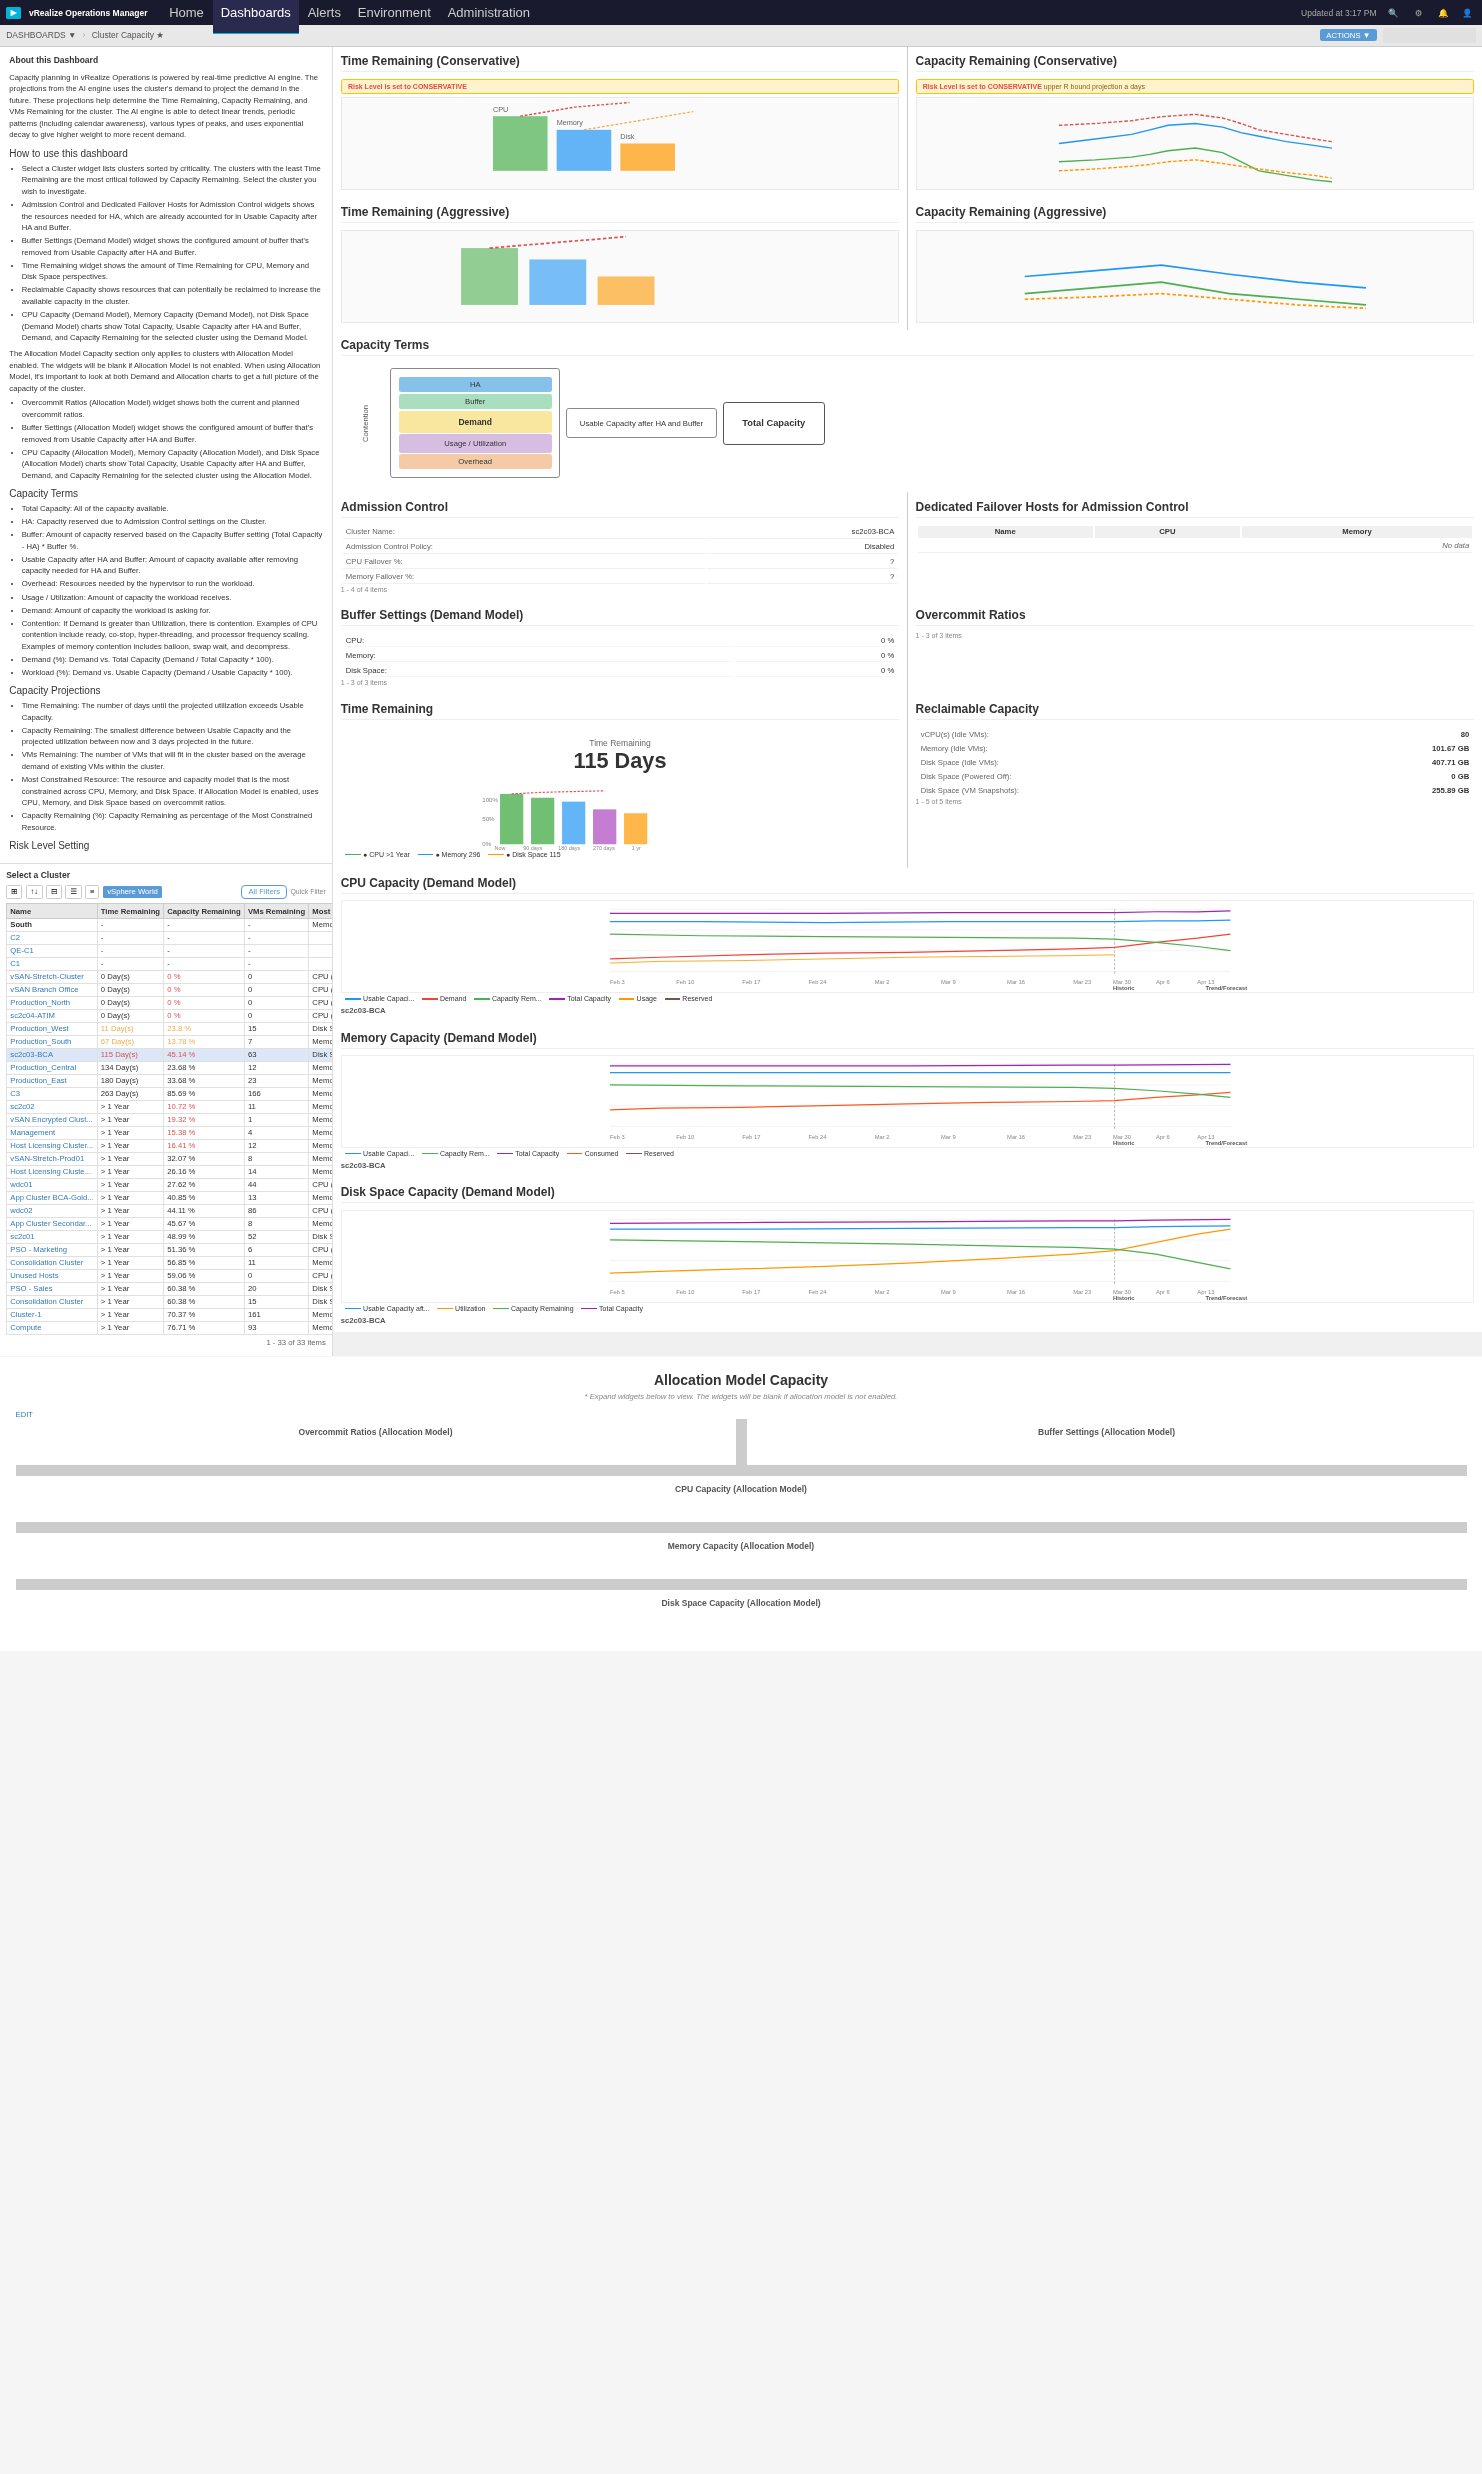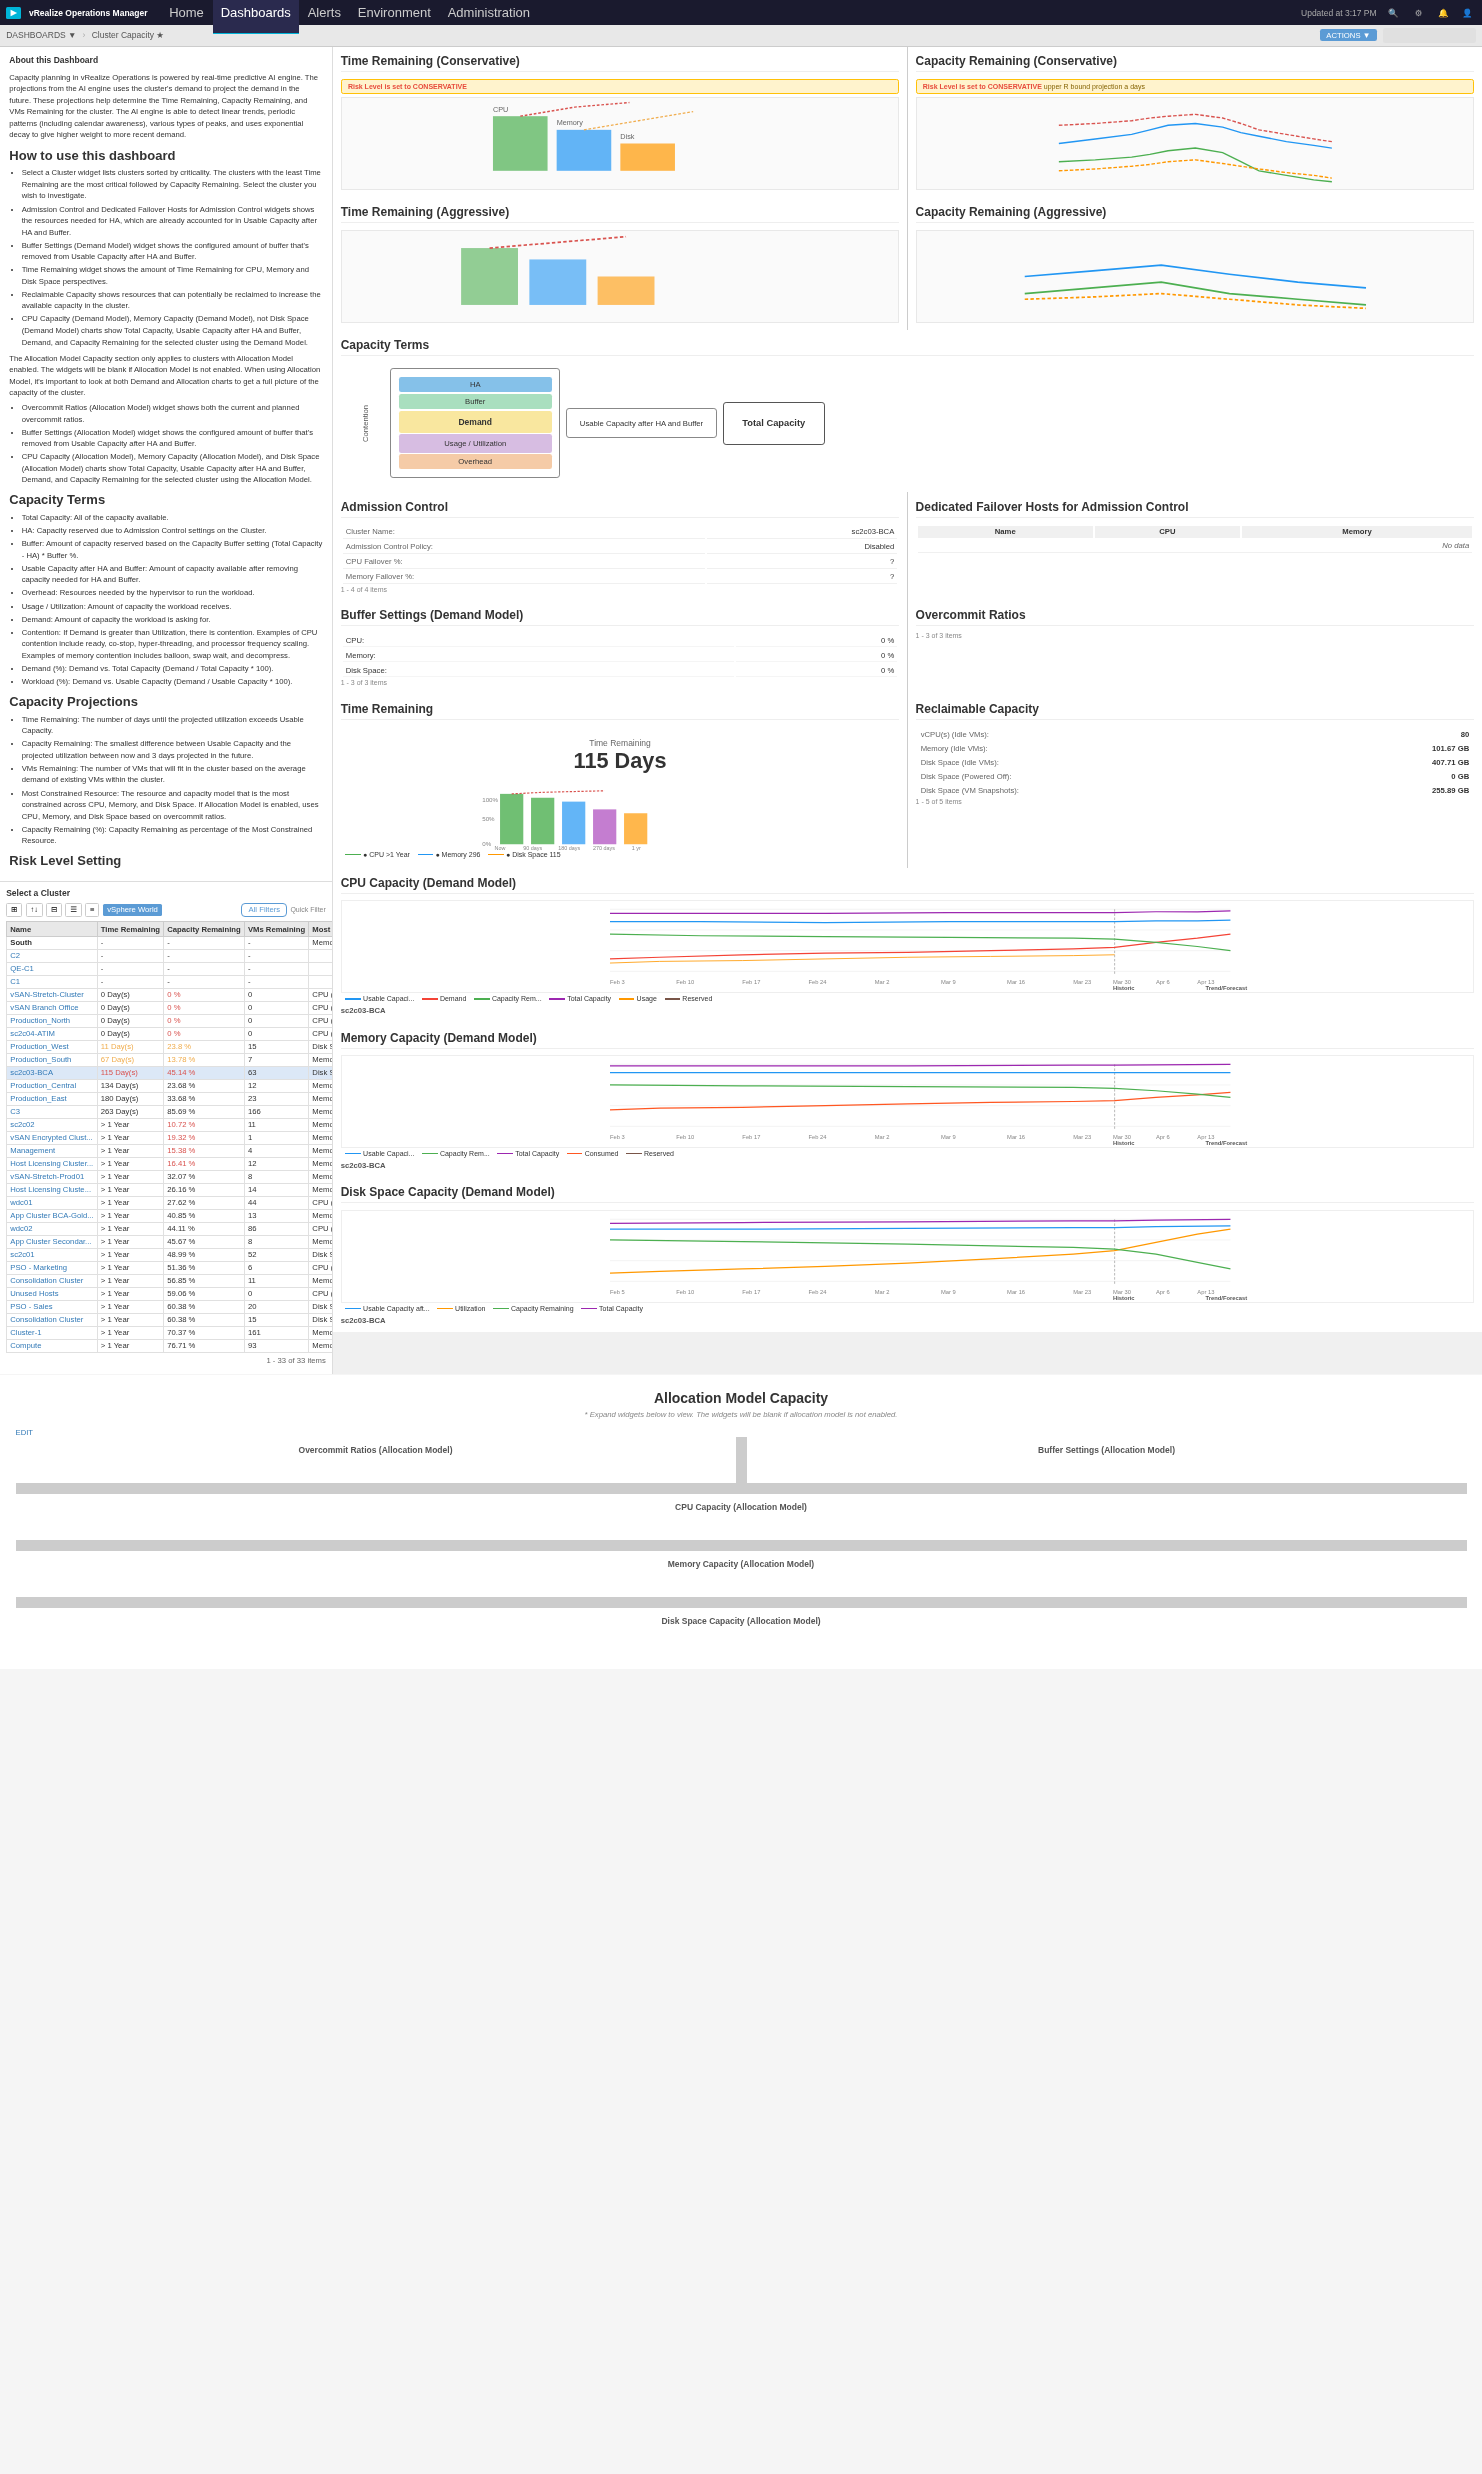--- a/index.html
+++ b/index.html
@@ -32,21 +32,21 @@
 
     
     .left-panel { width: 333px; min-width: 333px; background: white; border-right: 0.8px solid #ddd; overflow-y: auto; }
 
     
     .right-panel { flex: 1; background: #f0f0f0; overflow-y: auto; }
 
     
     .about-section { padding: 7.7px 9.3px; border-bottom: 0.8px solid #ddd; font-size: 7.7px; line-height: 1.5; }
     .about-section h3 { font-size: 8.5px; font-weight: bold; margin-bottom: 4.6px; }
-    .about-section h4 { font-size: 13px; font-weight: bold; margin: 4.6px 0 2.3px 0; }
+    .about-section h4 { font-size: 10px; font-weight: normal; margin: 4.6px 0 2.3px 0; }
     .about-section ul { padding-left: 12.4px; }
     .about-section li { margin-bottom: 1.5px; }
     .about-section p { margin-bottom: 3.1px; }
     .bold { font-weight: bold; }
 
     
     .cluster-section { padding: 6.2px; }
     .cluster-title { font-size: 8.5px; font-weight: bold; margin-bottom: 4.6px; }
     .toolbar { display: flex; align-items: center; gap: 3.1px; margin-bottom: 4.6px; flex-wrap: wrap; }
     .toolbar-btn { padding: 1.5px 3.9px; border: 0.8px solid #ccc; background: white; border-radius: 1.5px; cursor: pointer; font-size: 7.7px; }

